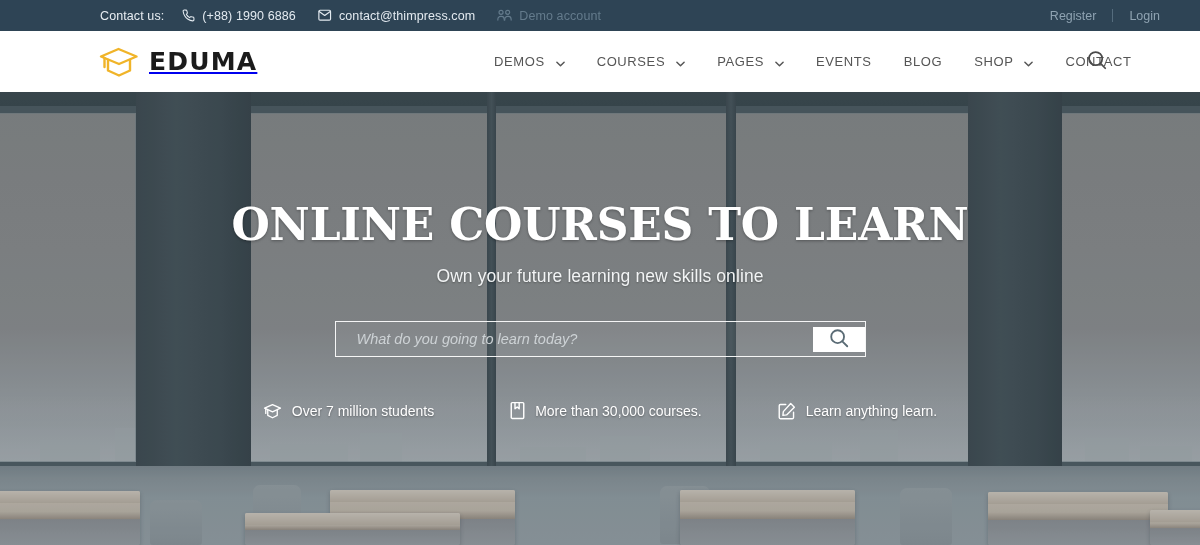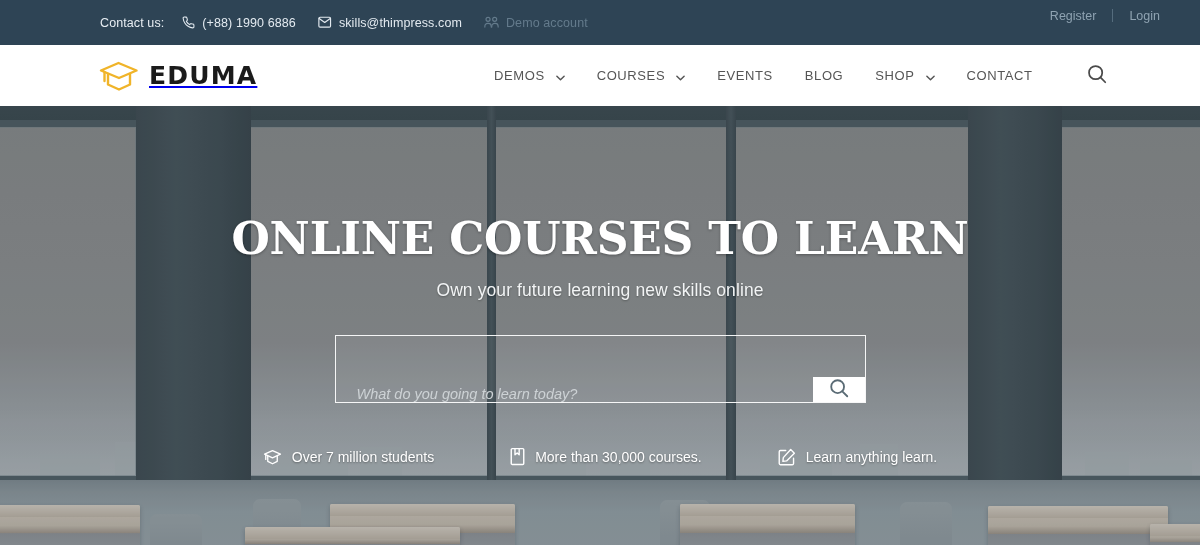--- a/index.html
+++ b/index.html
@@ -6,21 +6,21 @@
   * { margin:0; padding:0; box-sizing:border-box; }
   html, body { width:1200px; height:545px; overflow:hidden; }
   body {
     font-family:"Liberation Sans", sans-serif;
     background:#fff;
     -webkit-font-smoothing:antialiased;
   }
 
   
   .topbar{
-    height:45px; width:1200px;
+    height:31px; width:1200px;
     background:#2e4455;
     display:flex; align-items:center;
     padding:0 26px 0 100px;
     font-size:12.5px;
     color:#dfe6ec;
     position:relative;
   }
   .tb-left{ display:flex; align-items:center; gap:0; }
   .tb-label{ color:#e8eef3; font-size:12.5px; margin-right:18px; letter-spacing:.1px;}
   .tb-item{
@@ -153,22 +153,22 @@
   }
   .hero-sub{
     margin-top:19px;
     font-size:17.5px;
     color:#f2f4f5;
     letter-spacing:.1px;
     text-shadow:0 1px 2px rgba(0,0,0,.3);
   }
   .searchbar{
     margin-top:34px;
-    width:531px; height:68px;
-    display:flex; align-items:flex-end;
+    width:531px; height:36px;
+    display:flex; align-items:center;
     border:1px solid rgba(255,255,255,.92);
     background:rgba(255,255,255,.05);
   }
   .searchbar input{
     flex:1; border:0; outline:0; background:transparent;
     padding:0 21px;
     font-family:"Liberation Sans", sans-serif;
     font-size:14.5px; font-style:italic;
     color:#fff;
   }
@@ -206,21 +206,21 @@
       <span>(+88) 1990 6886</span>
     </span>
 
     <span class="tb-item">
       <span class="ic">
         <svg width="14" height="13" viewBox="0 0 24 22" fill="none" stroke="#e3eaf0" stroke-width="2" stroke-linecap="round" stroke-linejoin="round">
           <rect x="1.5" y="2" width="20" height="17" rx="2"></rect>
           <path d="M2 4l9.5 7L21 4"></path>
         </svg>
       </span>
-      <span>skills@thimpress.com</span>
+      <span>contact@thimpress.com</span>
     </span>
 
     <span class="tb-item dim">
       <span class="ic">
         <svg width="15" height="13" viewBox="0 0 26 22" fill="none" stroke="#647b8c" stroke-width="2" stroke-linecap="round" stroke-linejoin="round">
           <circle cx="7" cy="5.5" r="3.5"></circle>
           <circle cx="18.5" cy="5.5" r="3.5"></circle>
           <path d="M1.5 19v-1.5a5 5 0 0 1 5-5h1a5 5 0 0 1 5 5V19"></path>
           <path d="M13.5 19v-1.5a5 5 0 0 1 5-5h1a5 5 0 0 1 5 5V19"></path>
         </svg>
@@ -253,20 +253,28 @@
     <a class="nav-item" href="#">
       <span>DEMOS</span>
       <span class="chev">
         <svg width="9" height="6" viewBox="0 0 10 6" fill="none" stroke="#555" stroke-width="1.6" stroke-linecap="round" stroke-linejoin="round">
             <path d="M1 1l4 4 4-4"></path>
           </svg>
       </span>
     </a>
     <a class="nav-item" href="#">
       <span>COURSES</span>
+      <span class="chev">
+        <svg width="9" height="6" viewBox="0 0 10 6" fill="none" stroke="#555" stroke-width="1.6" stroke-linecap="round" stroke-linejoin="round">
+            <path d="M1 1l4 4 4-4"></path>
+          </svg>
+      </span>
+    </a>
+    <a class="nav-item" href="#">
+      <span>PAGES</span>
       <span class="chev">
         <svg width="9" height="6" viewBox="0 0 10 6" fill="none" stroke="#555" stroke-width="1.6" stroke-linecap="round" stroke-linejoin="round">
             <path d="M1 1l4 4 4-4"></path>
           </svg>
       </span>
     </a>
     <a class="nav-item" href="#">
       <span>EVENTS</span>
     </a>
     <a class="nav-item" href="#">

